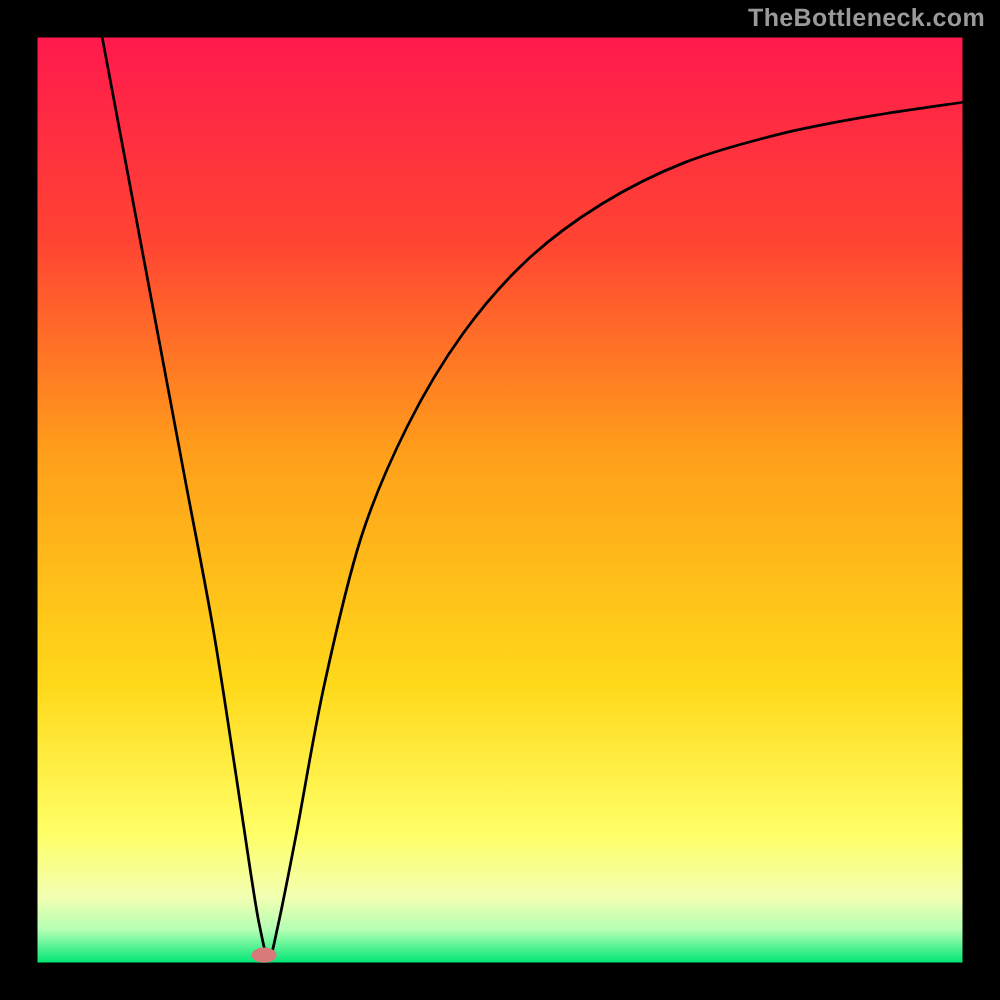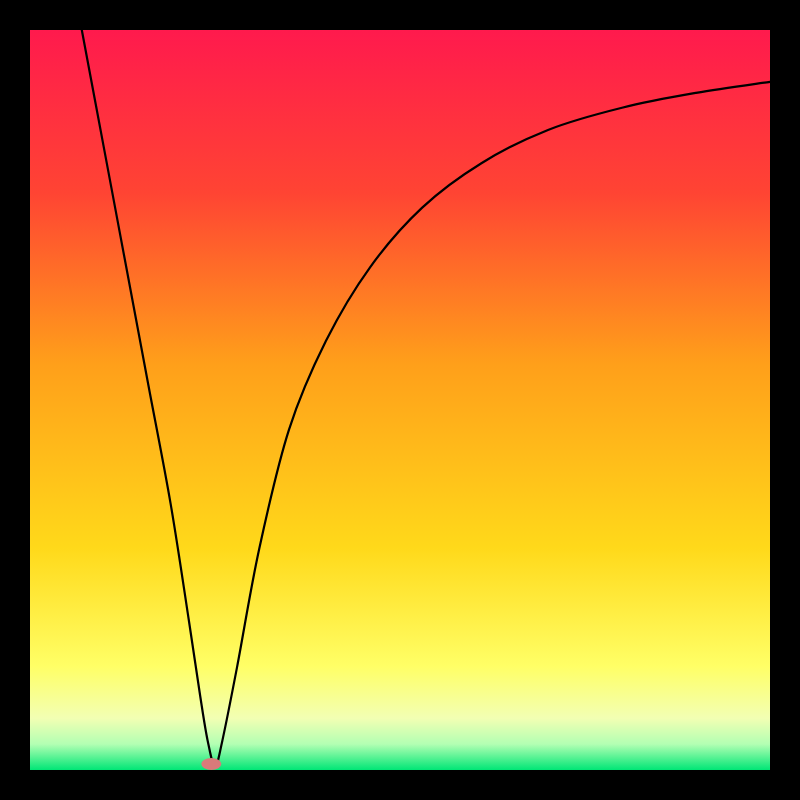--- a/index.html
+++ b/index.html
@@ -28,20 +28,21 @@
   }
   svg {
     display: block;
   }
 </style>
 </head>
 <body>
 
 <div class="frame">
 
+  <div class="attribution">TheBottleneck.com</div>
 
   <svg width="800" height="800" viewBox="0 0 800 800">
 
     <defs>
       <linearGradient id="bg-grad" x1="0" y1="0" x2="0" y2="1">
         <stop id="g0" offset="0%" stop-color="#ff1a4d"></stop>
         <stop id="g1" offset="22%" stop-color="#ff4433"></stop>
         <stop id="g2" offset="45%" stop-color="#ff9f1a"></stop>
         <stop id="g3" offset="70%" stop-color="#ffd91a"></stop>
         <stop id="g4" offset="86%" stop-color="#ffff66"></stop>

